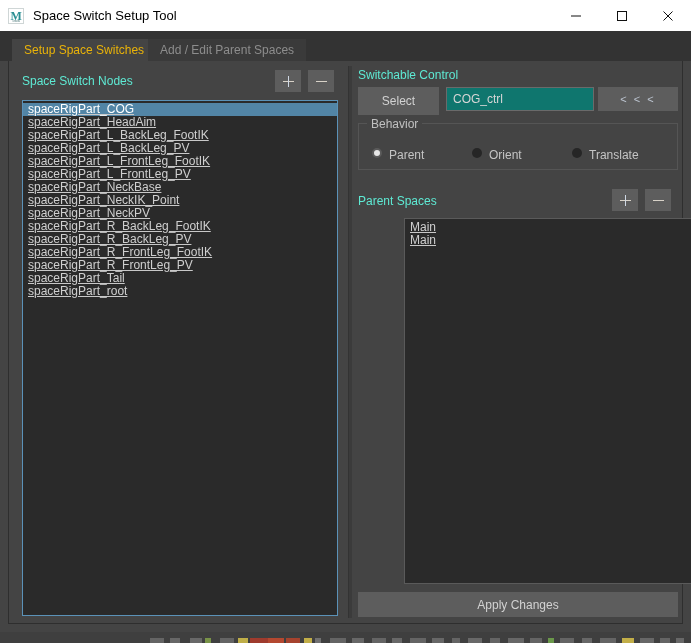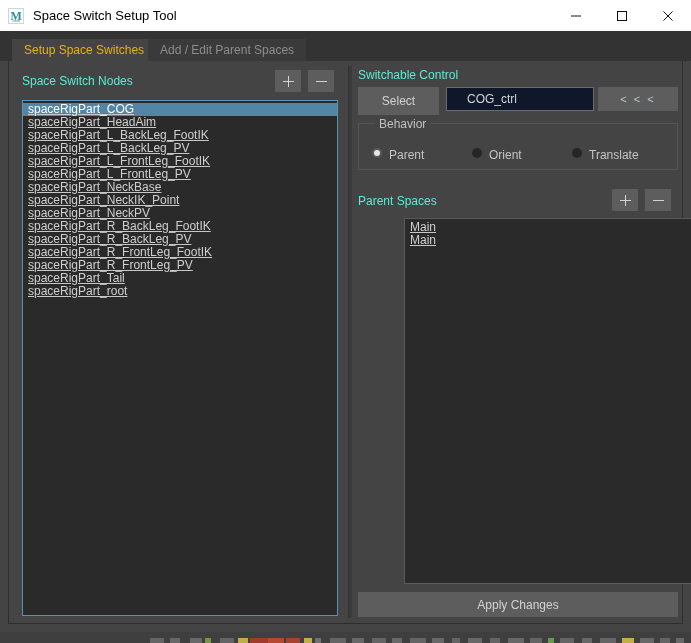--- a/index.html
+++ b/index.html
@@ -234,41 +234,41 @@
   }
   .btn-arrows {
     letter-spacing: 2px;
     font-size: 11px;
     color: #bcc4d0;
   }
 
   
   .textfield {
     position: absolute;
-    background: #0f172a;
+    background: #0f766e;
     border: 1px solid #6a6a6a;
     color: #d6d6d6;
     font-size: 12px;
     font-family: "Liberation Sans", sans-serif;
-    padding: 0 20px;
+    padding: 0 6px;
     box-sizing: border-box;
     outline: none;
   }
 
   
   .groupbox {
     position: absolute;
     border: 1px solid #555555;
     background: transparent;
     box-sizing: border-box;
   }
   .groupbox-title {
     position: absolute;
     top: -7px;
-    left: 16px;
+    left: 8px;
     background: #444444;
     padding: 0 4px;
     font-size: 12px;
     color: #c0c0c0;
   }
   .radio {
     position: absolute;
     display: flex;
     align-items: flex-start;
     gap: 7px;

